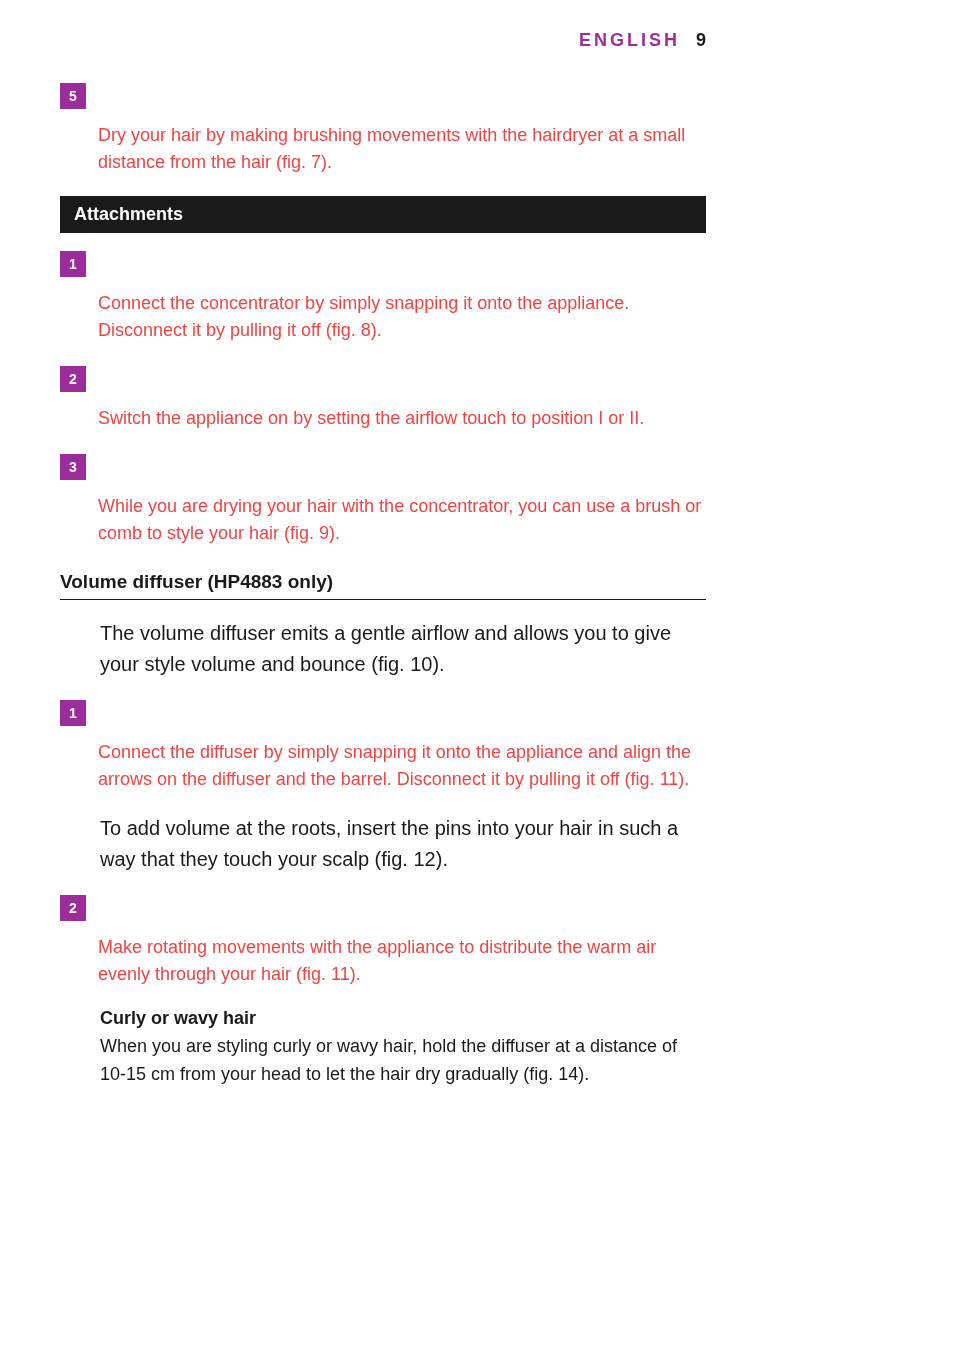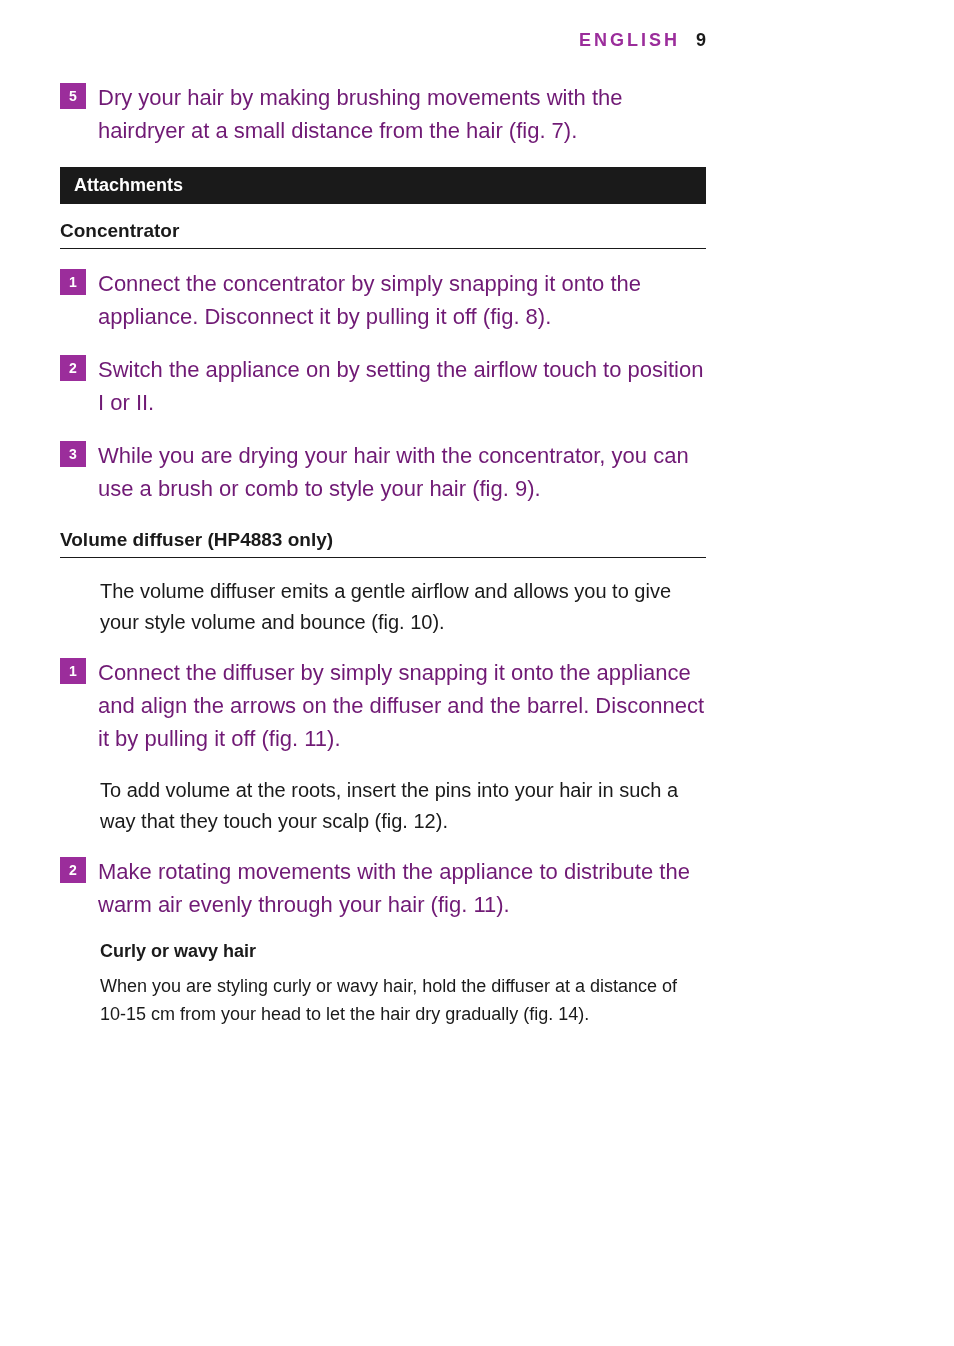--- a/index.html
+++ b/index.html
@@ -61,23 +61,24 @@
       background: #9b2d9b;
       color: #ffffff;
       font-size: 14px;
       font-weight: bold;
       margin-right: 12px;
       flex-shrink: 0;
       margin-top: 2px;
     }
 
     .step-text {
-      font-size: 22px;
+      font-size: 18px;
       line-height: 1.5;
-      color: #701a75;
+      color: #ef4444;
+      margin-top: 41px;
     }
 
     .section-header-bar {
       background: #1a1a1a;
       color: #ffffff;
       padding: 8px 14px;
       font-size: 18px;
       font-weight: bold;
       margin-bottom: 16px;
       margin-top: 10px;
@@ -105,21 +106,21 @@
       line-height: 1.55;
       color: #1a1a1a;
       margin-bottom: 18px;
       margin-left: 40px;
     }
 
     .curly-title {
       font-size: 18px;
       font-weight: bold;
       color: #1a1a1a;
-      margin-bottom: 11px;
+      margin-bottom: 4px;
       margin-left: 40px;
     }
 
     .curly-body {
       font-size: 18px;
       line-height: 1.55;
       color: #1a1a1a;
       margin-bottom: 18px;
       margin-left: 40px;
     }
@@ -136,21 +137,20 @@
 
   <div class="step-block">
     <span class="step-badge">5</span>
     <span class="step-text">Dry your hair by making brushing movements with the hairdryer at a small distance from the hair (fig. 7).</span>
   </div>
 
   <div class="section-header-bar">
     <span>Attachments</span>
   </div>
 
-  <div class="subsection-title">Concentrator</div>
 
 
   <div class="step-block">
     <span class="step-badge">1</span>
     <span class="step-text">Connect the concentrator by simply snapping it onto the appliance. Disconnect it by pulling it off (fig. 8).</span>
   </div>
 
   <div class="step-block">
     <span class="step-badge">2</span>
     <span class="step-text">Switch the appliance on by setting the airflow touch to position I or II.</span>

